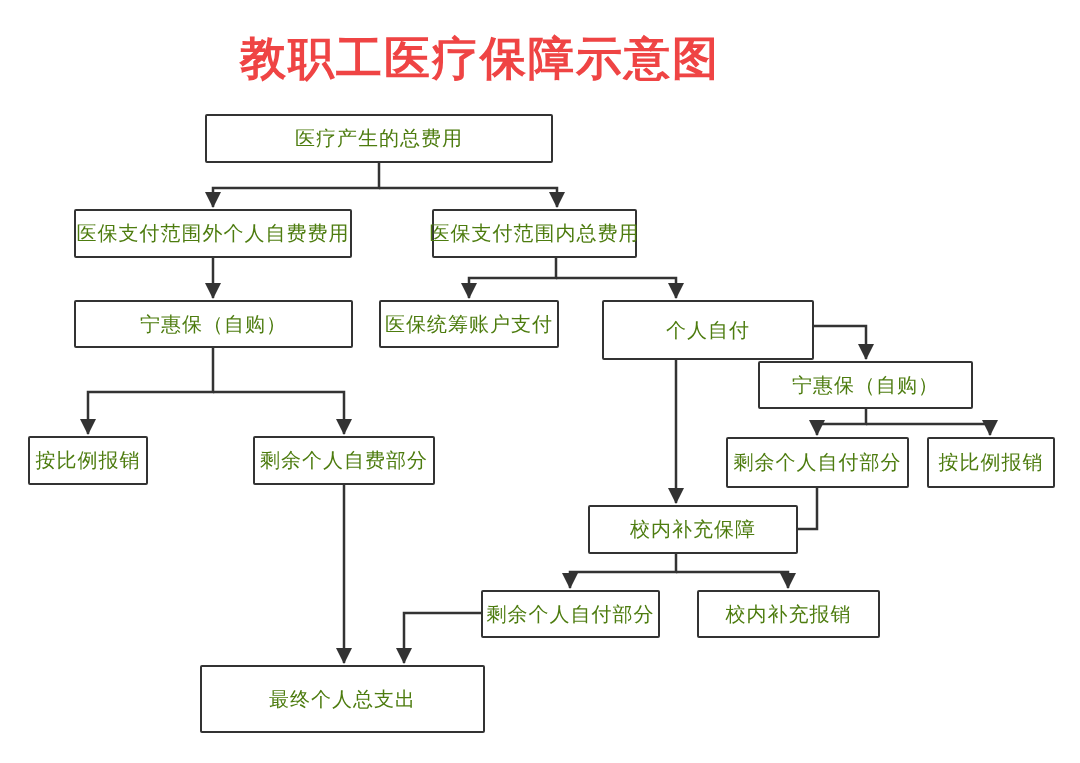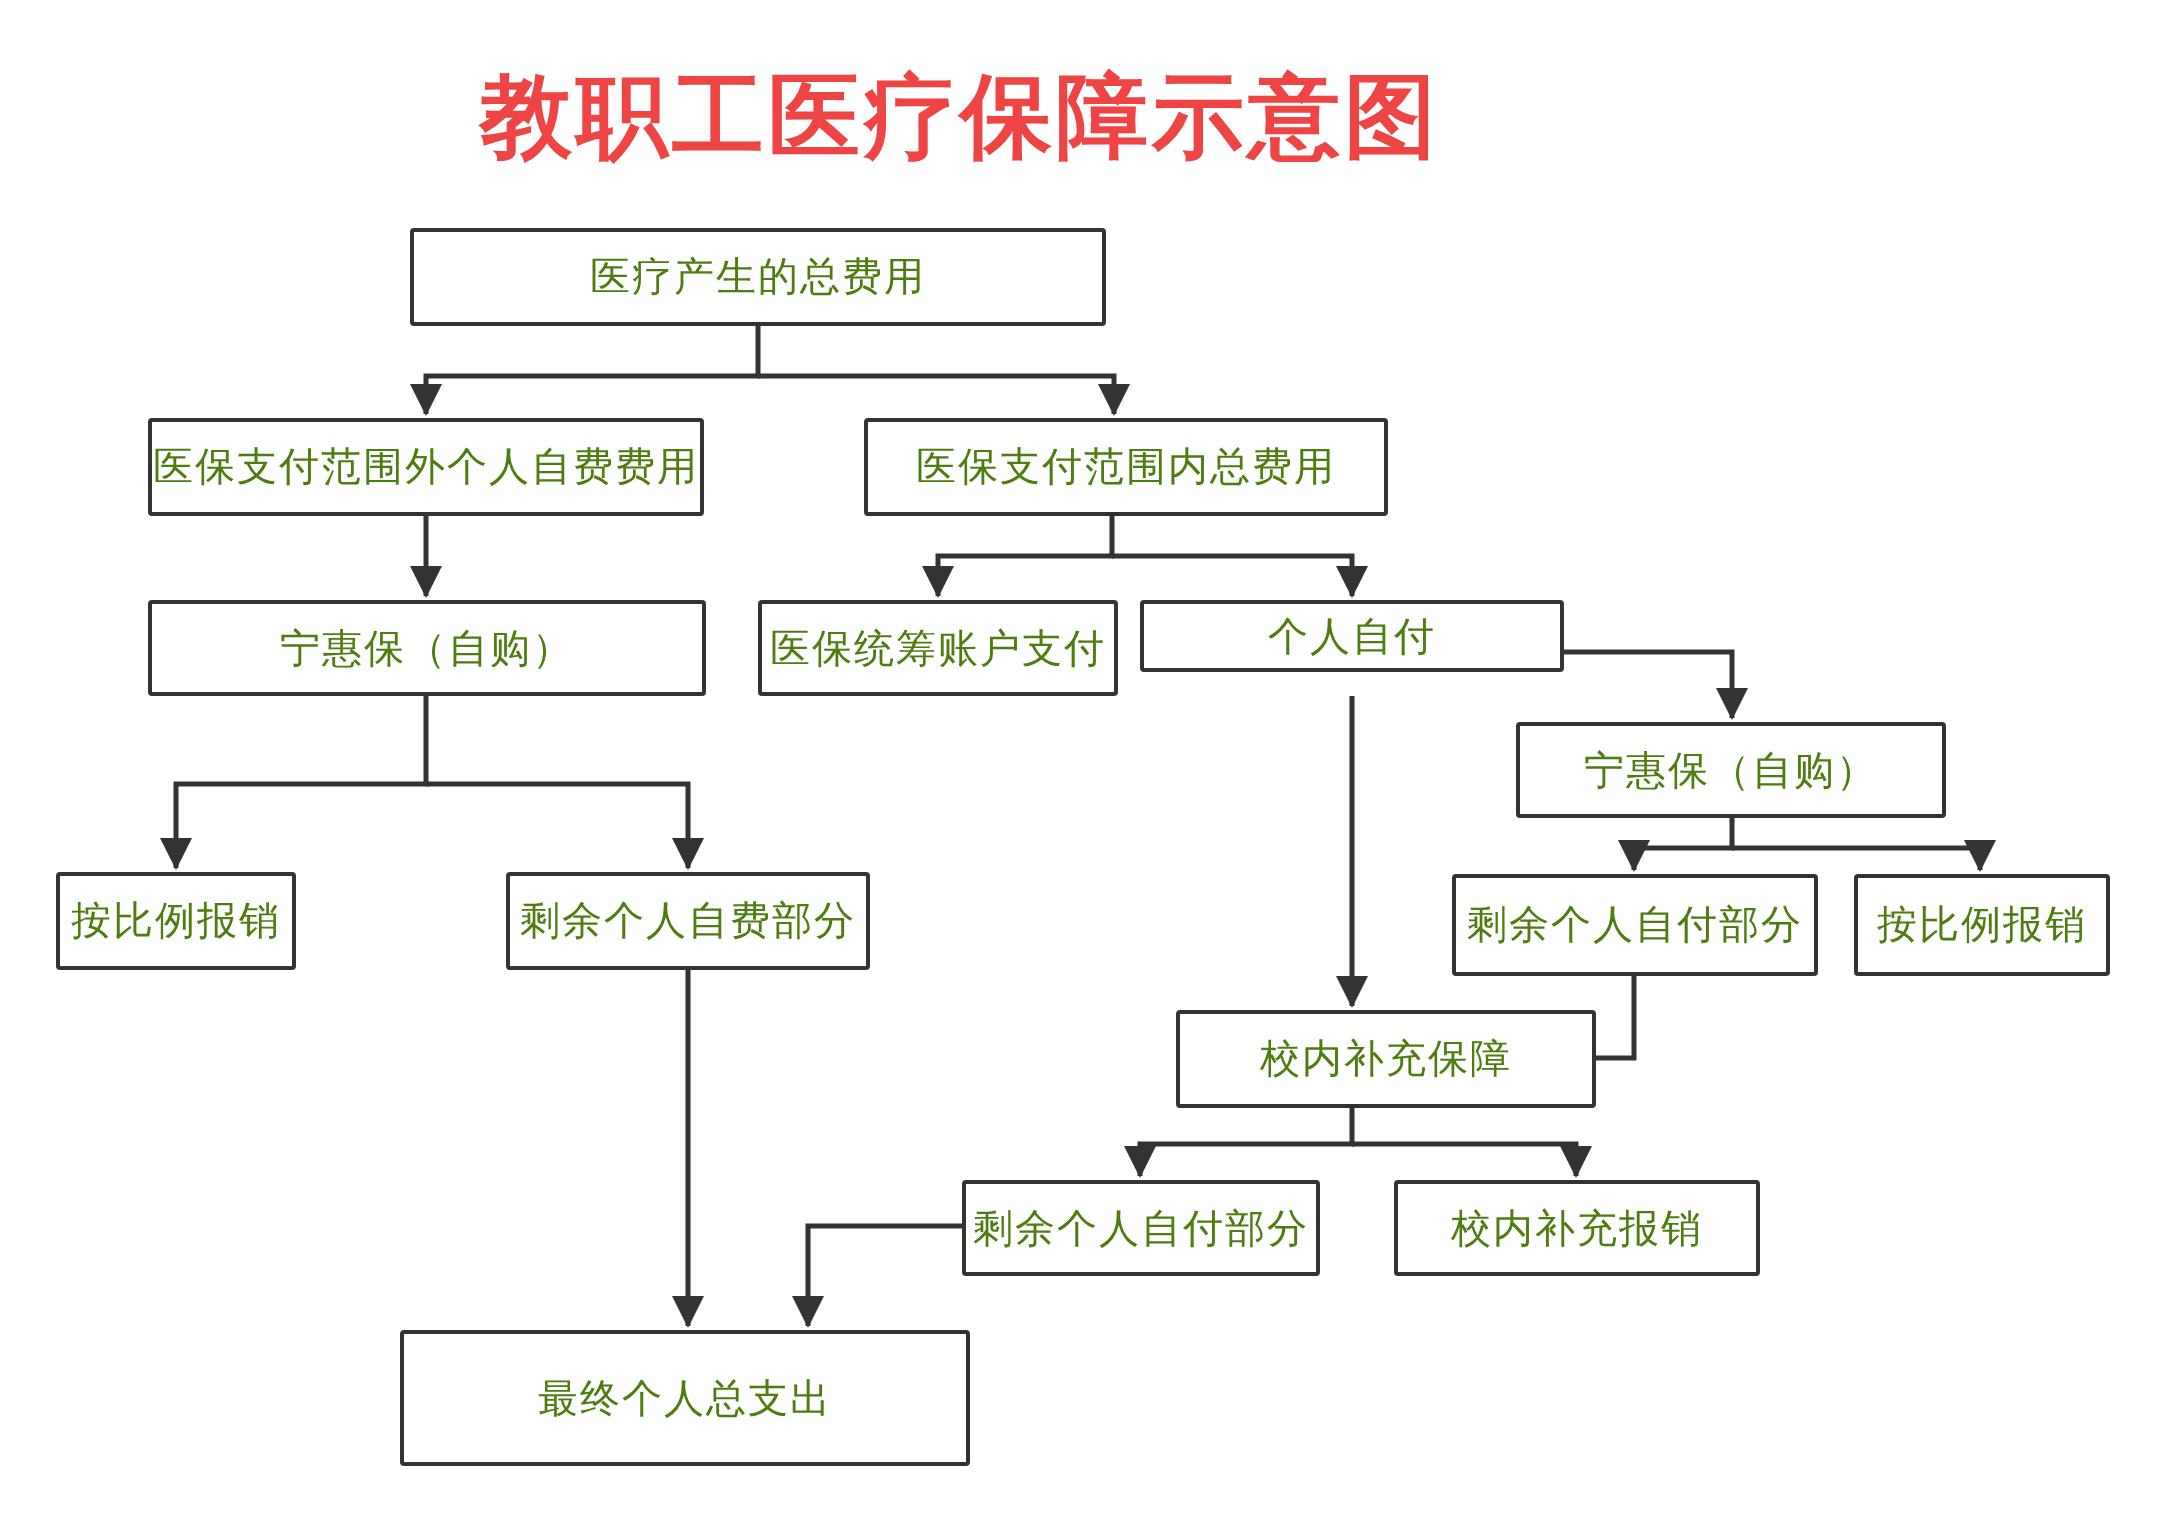--- a/index.html
+++ b/index.html
@@ -32,24 +32,24 @@
     align-items:center;
     justify-content:center;
     color:#4d7c0f;
     font-size:20px;
     letter-spacing:1px;
     white-space:nowrap;
   }
   
   #n-total-cost            {left:205px;top:114px;width:348px;height:49px;}
   #n-outside-scope         {left:74px; top:209px;width:278px;height:49px;}
-  #n-inside-scope          {left:432px;top:209px;width:262px;height:49px;}
+  #n-inside-scope          {left:432px;top:209px;width:205px;height:49px;}
   #n-ninghuibao-left       {left:74px; top:300px;width:279px;height:48px;}
   #n-pooling-pay           {left:379px;top:300px;width:180px;height:48px;}
-  #n-self-pay              {left:570px;top:300px;width:212px;height:36px;}
+  #n-self-pay              {left:602px;top:300px;width:212px;height:60px;}
   #n-ninghuibao-right      {left:758px;top:361px;width:215px;height:48px;}
   #n-proportional-left     {left:28px; top:436px;width:120px;height:49px;}
   #n-remaining-self-fee    {left:253px;top:436px;width:182px;height:49px;}
   #n-remaining-self-pay-right{left:726px;top:437px;width:183px;height:51px;}
   #n-proportional-right    {left:927px;top:437px;width:128px;height:51px;}
   #n-campus-supplement     {left:588px;top:505px;width:210px;height:49px;}
   #n-remaining-self-pay-bottom{left:481px;top:590px;width:179px;height:48px;}
   #n-campus-reimburse      {left:697px;top:590px;width:183px;height:48px;}
   #n-final-total           {left:200px;top:665px;width:285px;height:68px;}
 </style>

